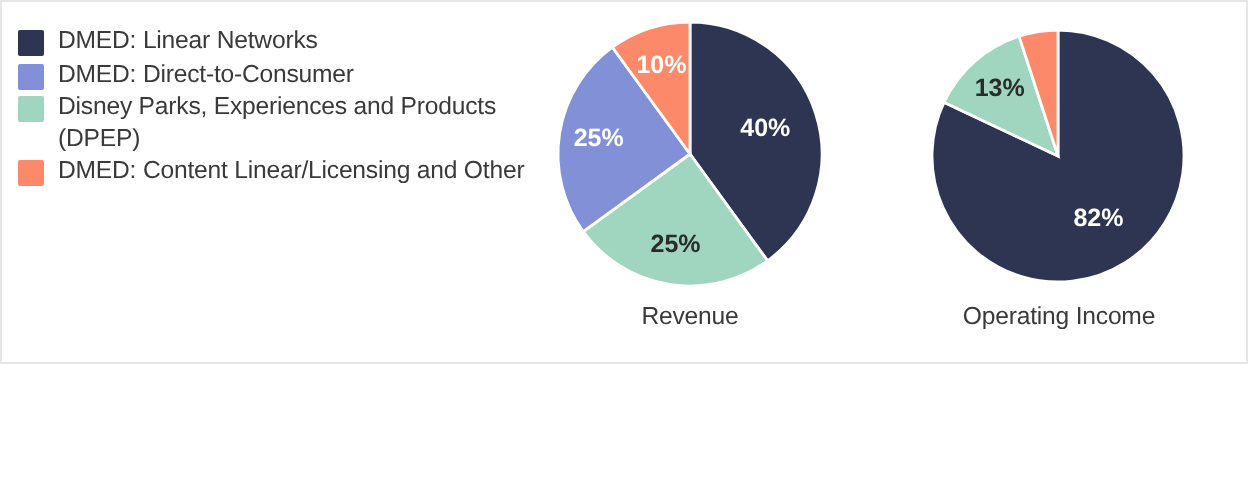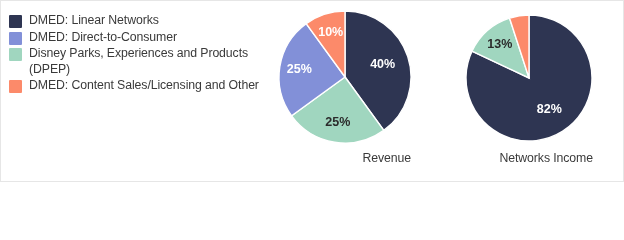--- a/index.html
+++ b/index.html
@@ -59,21 +59,21 @@
   }
   .pie-svg {
     position: absolute;
     left: 0;
     top: 0;
     overflow: visible;
   }
   .pie-caption {
     position: absolute;
     width: 100%;
-    text-align: right;
+    text-align: center;
     font-size: 12.3px;
     color: #3a3a3a;
     letter-spacing: -0.1px;
   }
   .slice-label {
     font-family: "Liberation Sans", sans-serif;
     font-size: 12.5px;
     font-weight: bold;
     dominant-baseline: middle;
     text-anchor: middle;
@@ -93,21 +93,21 @@
         <span class="legend-swatch" style="background: rgb(130, 144, 216);"></span>
         <span class="legend-label">DMED: Direct-to-Consumer</span>
       </div>
       <div class="legend-item">
         <span class="legend-swatch" style="background: rgb(160, 214, 191);"></span>
         <span class="legend-label">Disney Parks, Experiences and Products
 (DPEP)</span>
       </div>
       <div class="legend-item">
         <span class="legend-swatch" style="background: rgb(252, 138, 106);"></span>
-        <span class="legend-label">DMED: Content Sales/Licensing and Other</span>
+        <span class="legend-label">DMED: Content Linear/Licensing and Other</span>
       </div>
     </div>
 
   <div class="pie-block" id="pie-0" style="left: 278px; width: 132px;">
     <svg class="pie-svg" width="132" height="150" viewBox="0 0 132 150">
         <path d="M 66 76 L 66.000 10.000 A 66 66 0 0 1 104.794 129.395 Z" fill="#2e3552" stroke="#ffffff" stroke-width="1.4"></path>
         <path d="M 66 76 L 104.794 129.395 A 66 66 0 0 1 12.605 114.794 Z" fill="#a0d6bf" stroke="#ffffff" stroke-width="1.4"></path>
         <path d="M 66 76 L 12.605 114.794 A 66 66 0 0 1 27.206 22.605 Z" fill="#8290d8" stroke="#ffffff" stroke-width="1.4"></path>
         <path d="M 66 76 L 27.206 22.605 A 66 66 0 0 1 66.000 10.000 Z" fill="#fc8a6a" stroke="#ffffff" stroke-width="1.4"></path>
         <text x="103.66" y="63.76" class="slice-label" fill="#ffffff">40%</text>
@@ -119,16 +119,16 @@
   </div>
 
   <div class="pie-block" id="pie-1" style="left: 465px; width: 127px;">
     <svg class="pie-svg" width="127" height="150" viewBox="0 0 127 150">
         <path d="M 63 77 L 63.000 14.000 A 63 63 0 1 1 5.996 50.176 Z" fill="#2e3552" stroke="#ffffff" stroke-width="1.4"></path>
         <path d="M 63 77 L 5.996 50.176 A 63 63 0 0 1 43.532 17.083 Z" fill="#a0d6bf" stroke="#ffffff" stroke-width="1.4"></path>
         <path d="M 63 77 L 43.532 17.083 A 63 63 0 0 1 63.000 14.000 Z" fill="#fc8a6a" stroke="#ffffff" stroke-width="1.4"></path>
         <text x="83.25" y="108.92" class="slice-label" fill="#ffffff">82%</text>
         <text x="33.84" y="43.92" class="slice-label" fill="#2b2b2b">13%</text>
       </svg>
-    <div class="pie-caption" style="top: 150px;">Networks Income</div>
+    <div class="pie-caption" style="top: 150px;">Operating Income</div>
   </div>
 
 </div>
 
 </body></html>

